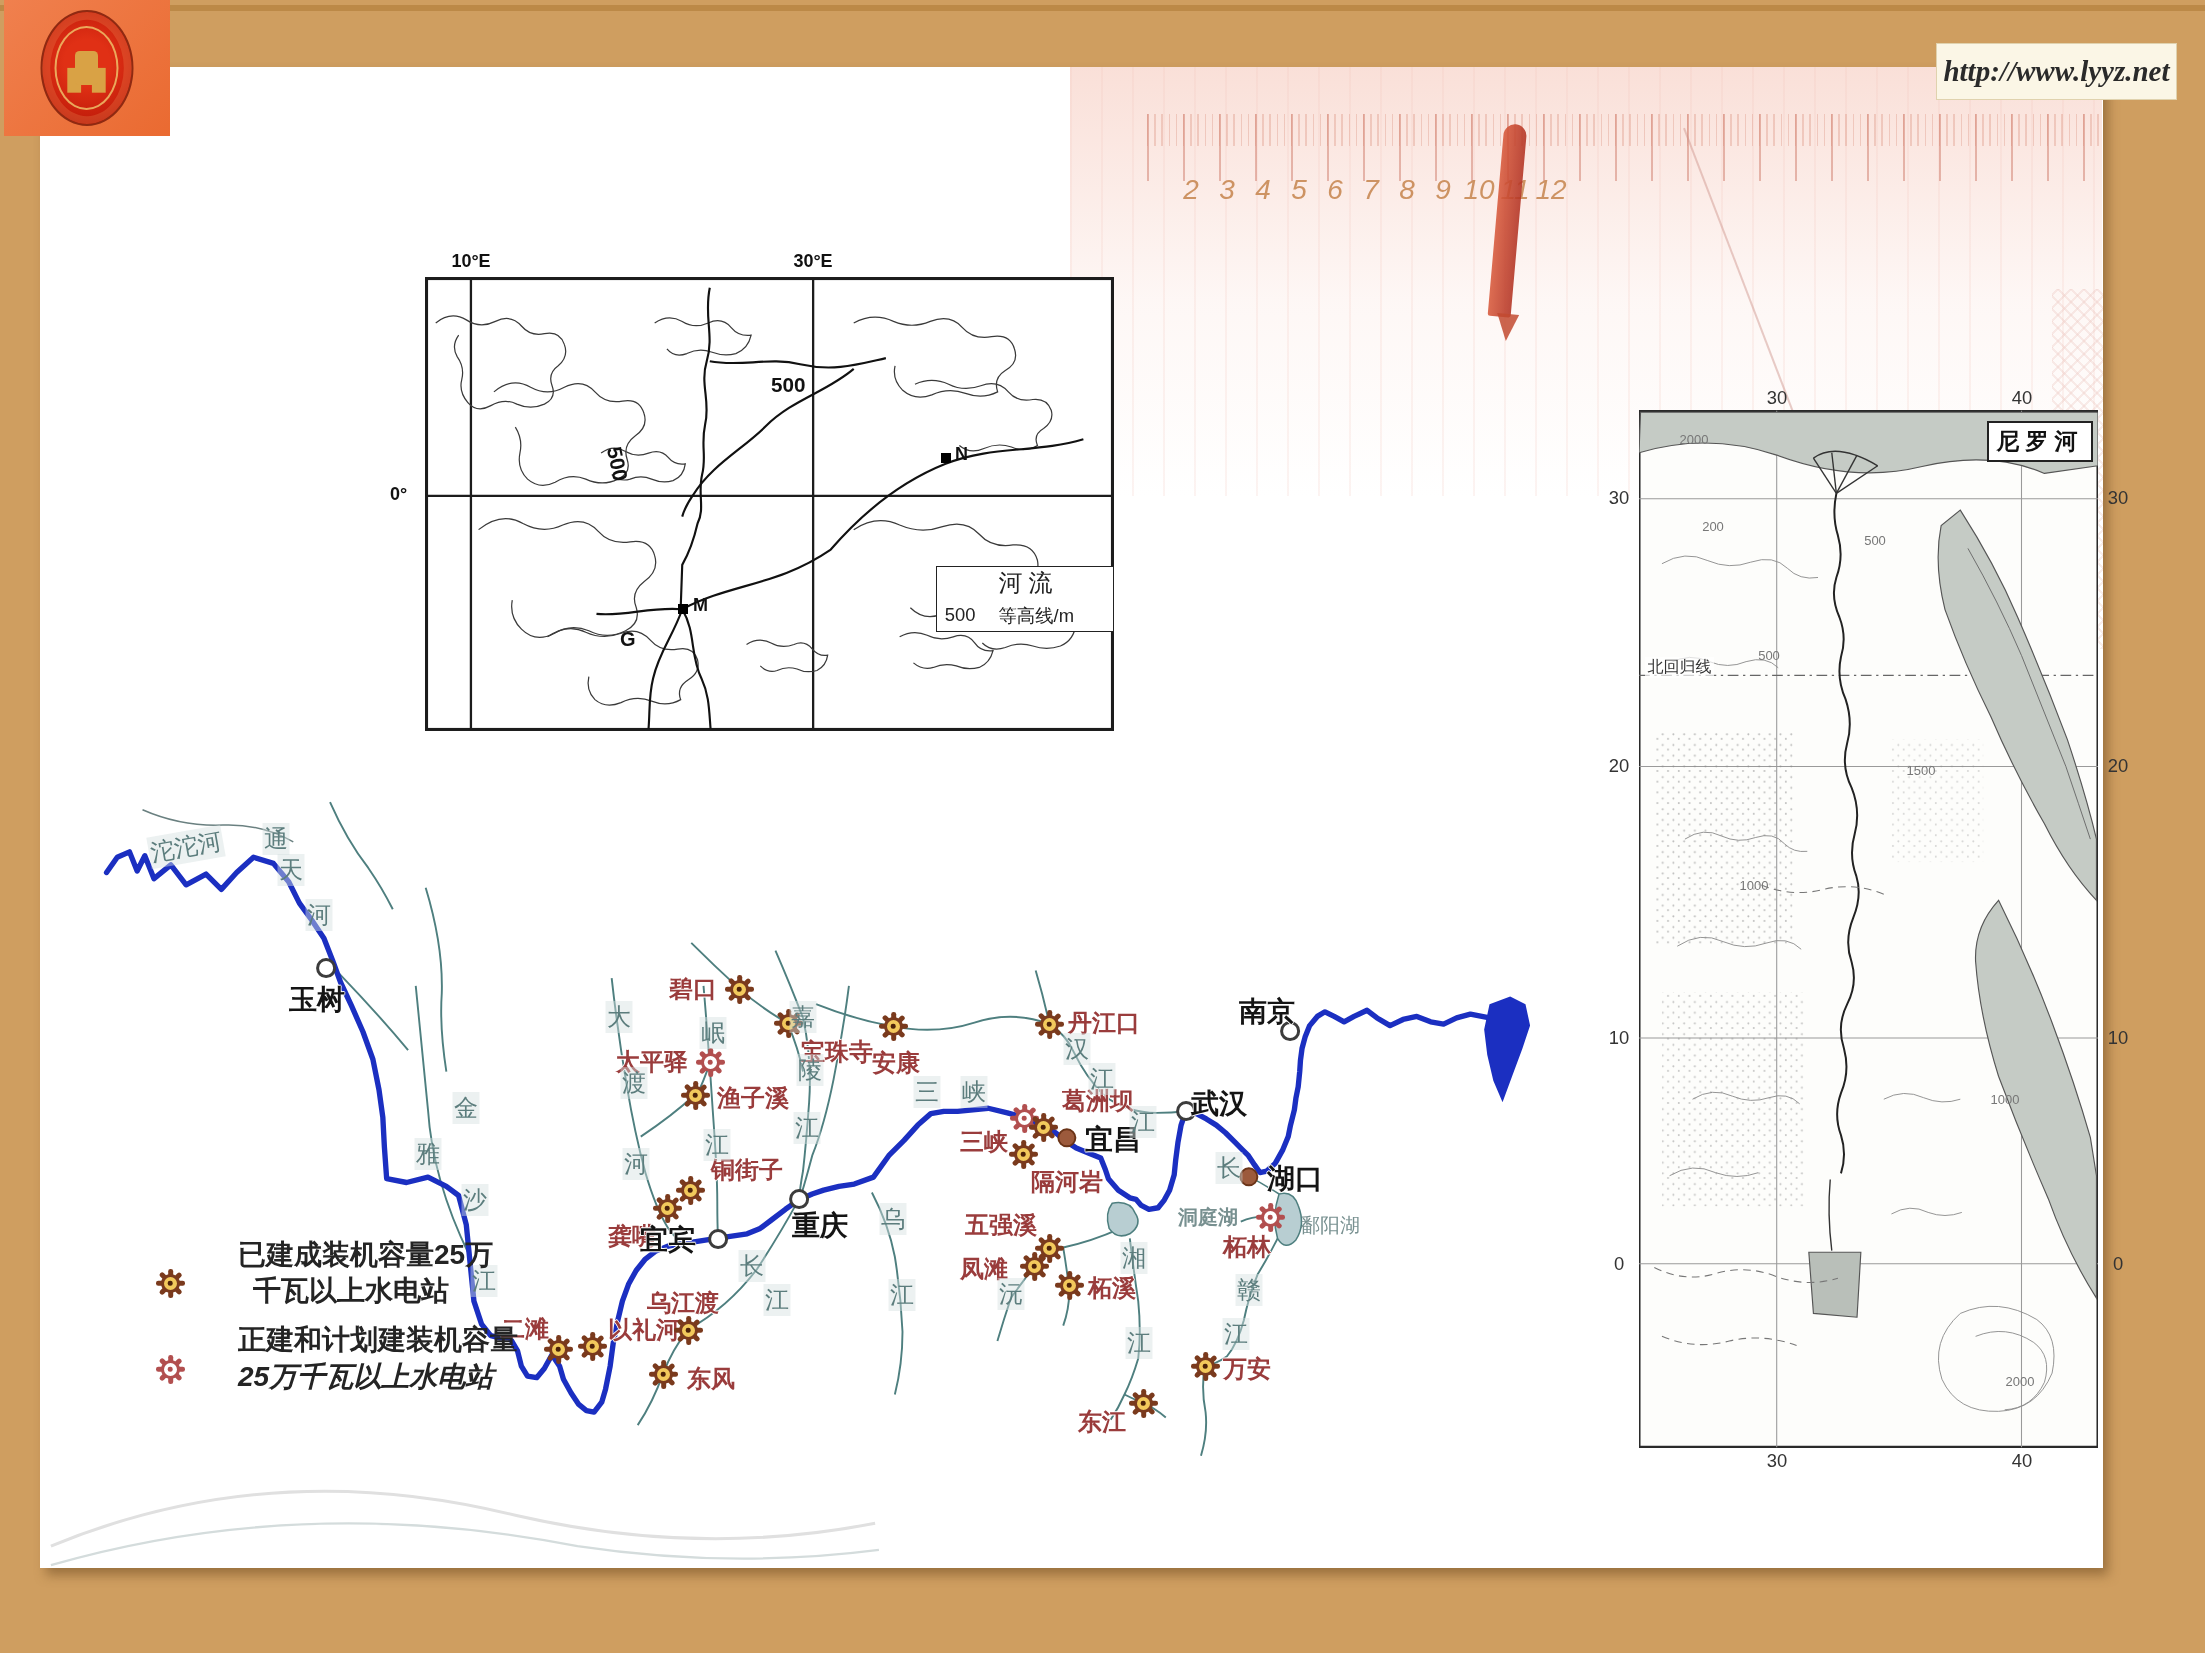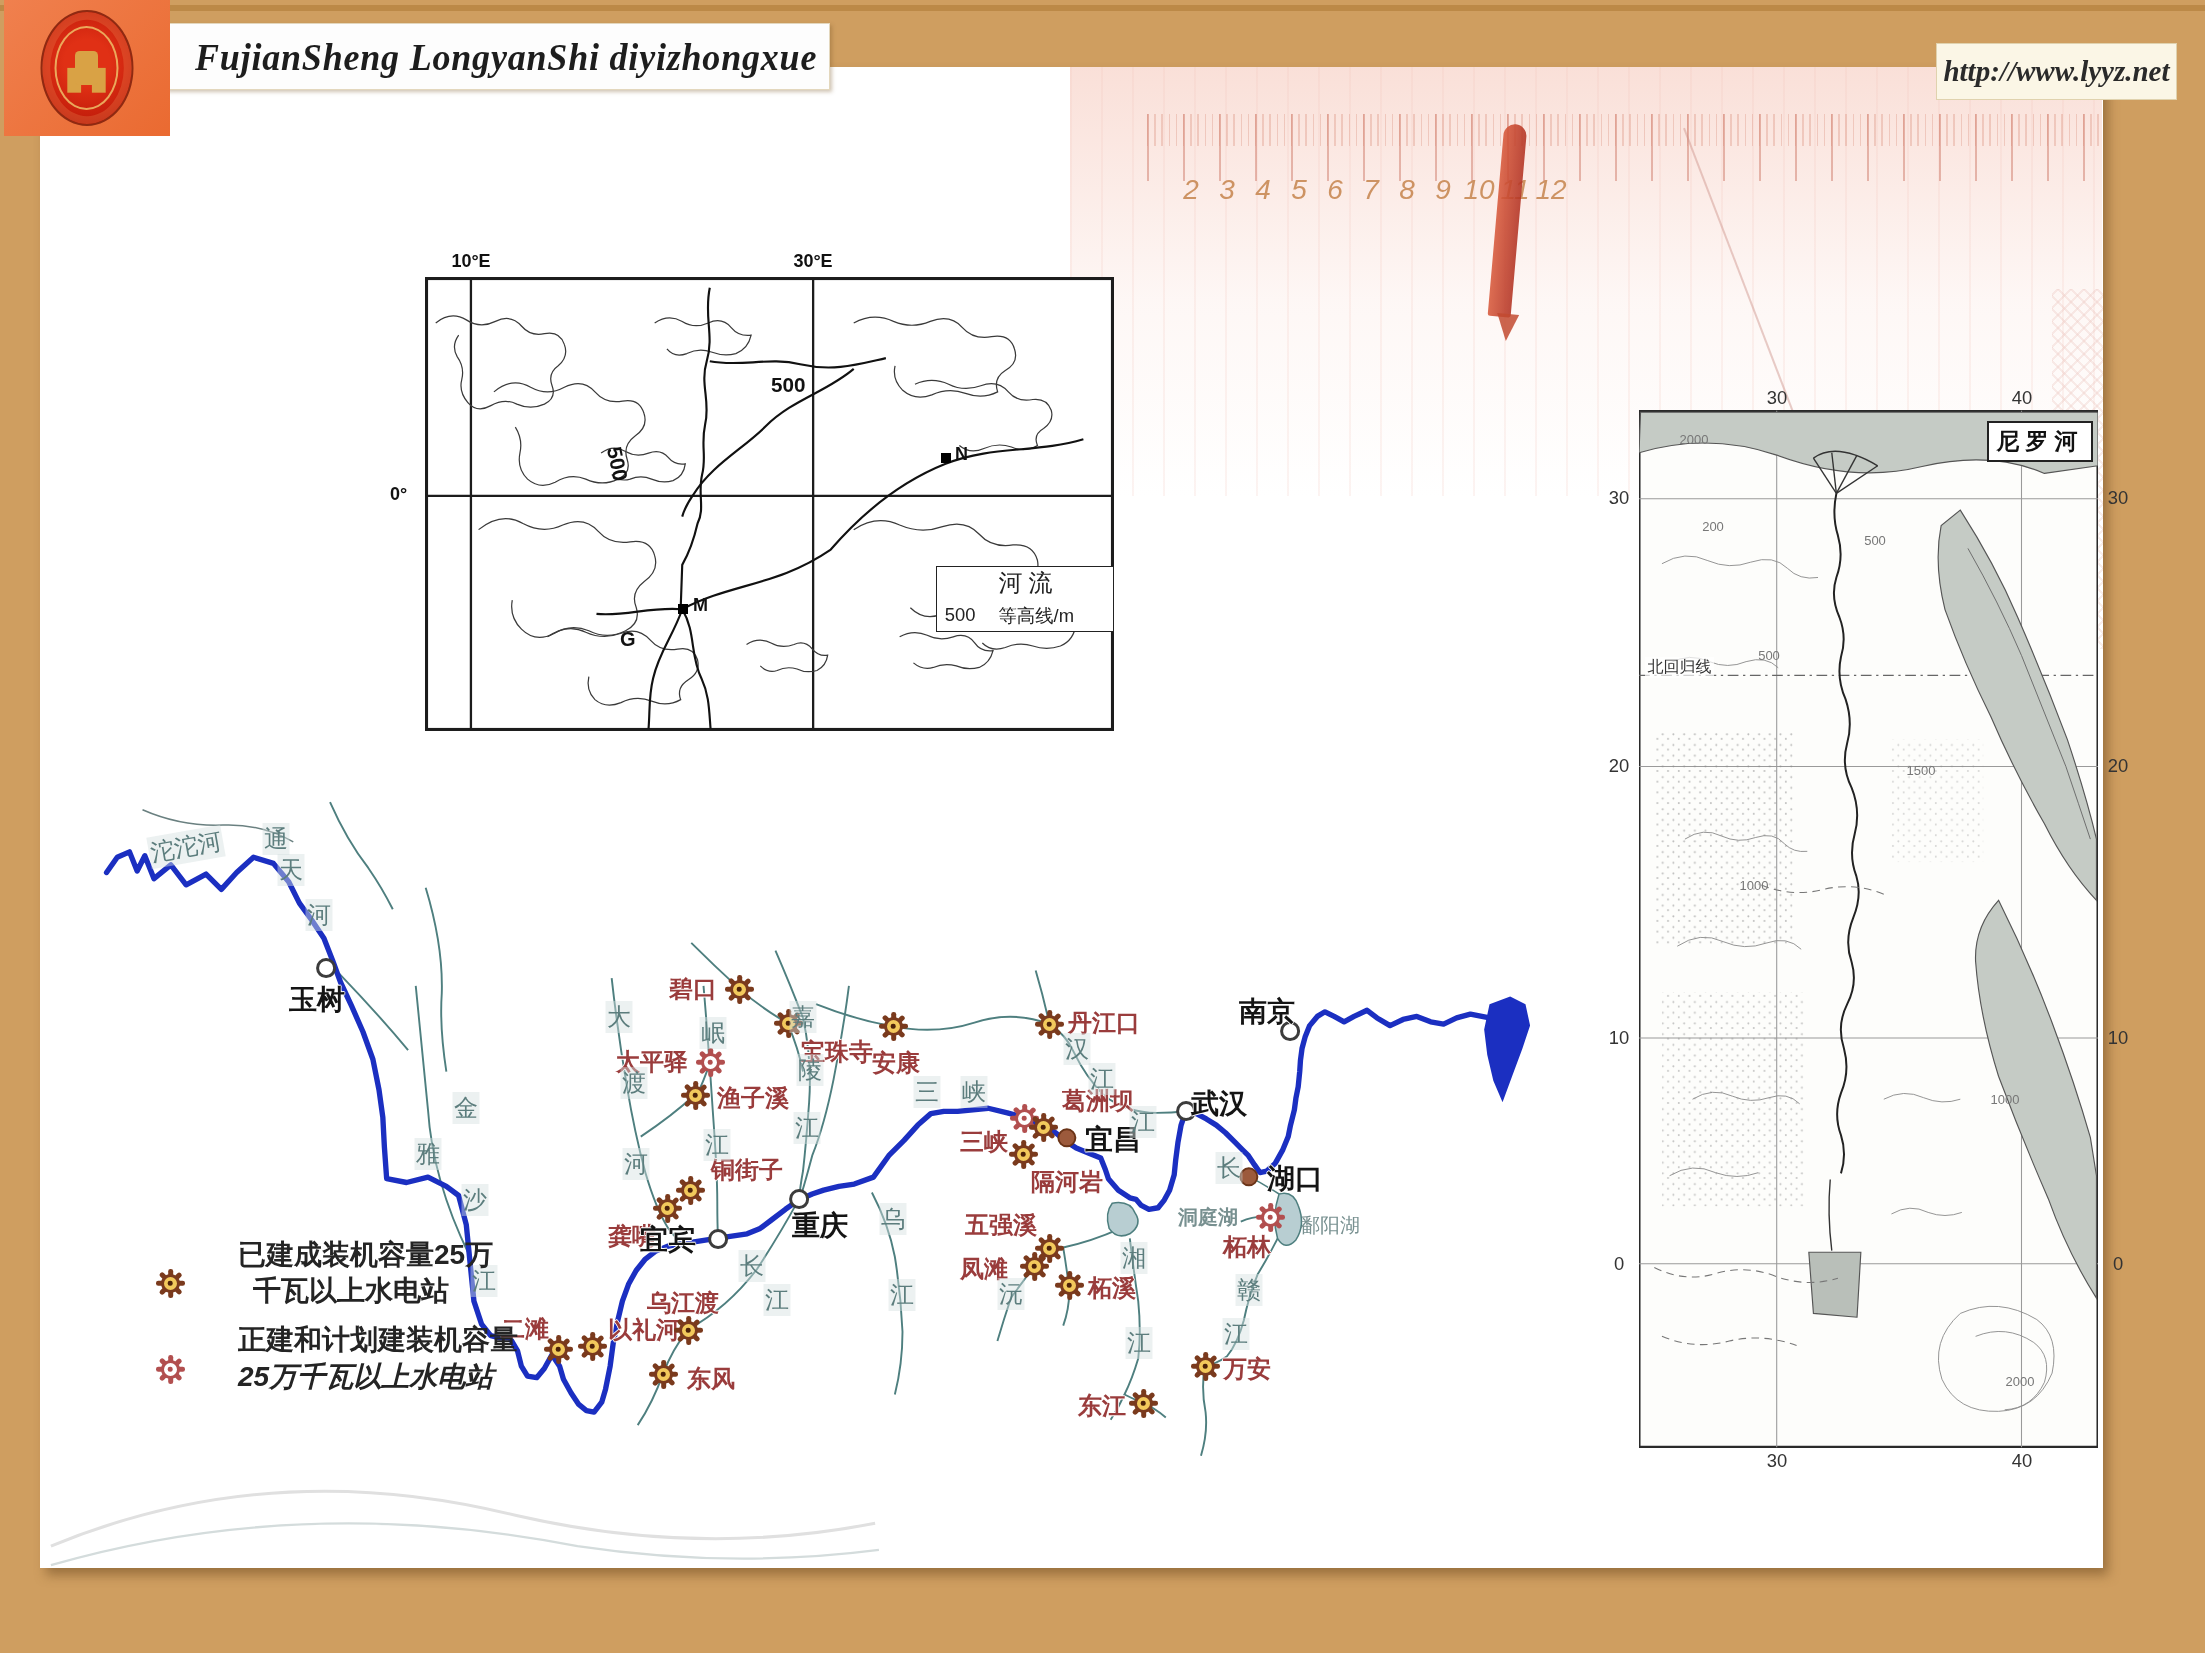--- a/index.html
+++ b/index.html
@@ -112,23 +112,20 @@
       </div>
     <div class="pencil"></div>
     <div class="pencil-tip"></div>
     <div class="diag-line"></div>
     <div class="crosshatch"></div>
   </div>
 
   <div class="logo-block">
     <div class="seal"></div>
   </div>
-  <div class="title-strip">
-    <span class="school-name">FujianSheng LongyanShi diyizhongxue</span>
-  </div>
   <div class="url-box">
     <span class="url-text">http://www.lyyz.net</span>
   </div>
 
   <div class="abs" id="map1" style="left:425px;top:277px;width:689px;height:454px;">
     <svg width="689" height="454" viewBox="0 0 900 593">
       <rect x="2" y="2" width="896" height="589" fill="#fff" stroke="#1c1c1c" stroke-width="4"></rect>
       <line x1="60" y1="2" x2="60" y2="591" stroke="#1c1c1c" stroke-width="3"></line>
       <line x1="507" y1="2" x2="507" y2="591" stroke="#1c1c1c" stroke-width="3"></line>
       <line x1="2" y1="286" x2="898" y2="286" stroke="#1c1c1c" stroke-width="3"></line>
@@ -377,21 +374,21 @@
           <div class="gcore"></div>
         </div>
         <div class="st-label" style="left: 1123px; top: 573px; transform: translate(0px, -50%);">万安</div>
         <div class="station" style="left: 1043px; top: 607px;">
           <div class="gbar" style="transform: translate(-50%, -50%) rotate(0deg);"></div>
           <div class="gbar" style="transform: translate(-50%, -50%) rotate(45deg);"></div>
           <div class="gbar" style="transform: translate(-50%, -50%) rotate(90deg);"></div>
           <div class="gbar" style="transform: translate(-50%, -50%) rotate(135deg);"></div>
           <div class="gcore"></div>
         </div>
-        <div class="st-label" style="left: 1026px; top: 610px; transform: translate(-100%, -50%);">东江</div>
+        <div class="st-label" style="left: 1026px; top: 626px; transform: translate(-100%, -50%);">东江</div>
         <div class="city-open" style="left: 226px; top: 172px;"></div>
         <div class="city-label" style="left: 217px; top: 204px; transform: translate(-50%, -50%);">玉树</div>
         <div class="city-open" style="left: 618px; top: 443px;"></div>
         <div class="city-label" style="left: 596px; top: 444px; transform: translate(-100%, -50%);">宜宾</div>
         <div class="city-open" style="left: 699px; top: 403px;"></div>
         <div class="city-label" style="left: 720px; top: 430px; transform: translate(-50%, -50%);">重庆</div>
         <div class="city-dot" style="left: 967px; top: 342px;"></div>
         <div class="city-label" style="left: 985px; top: 344px; transform: translate(0px, -50%);">宜昌</div>
         <div class="city-open" style="left: 1086px; top: 315px;"></div>
         <div class="city-label" style="left: 1119px; top: 308px; transform: translate(-50%, -50%);">武汉</div>

